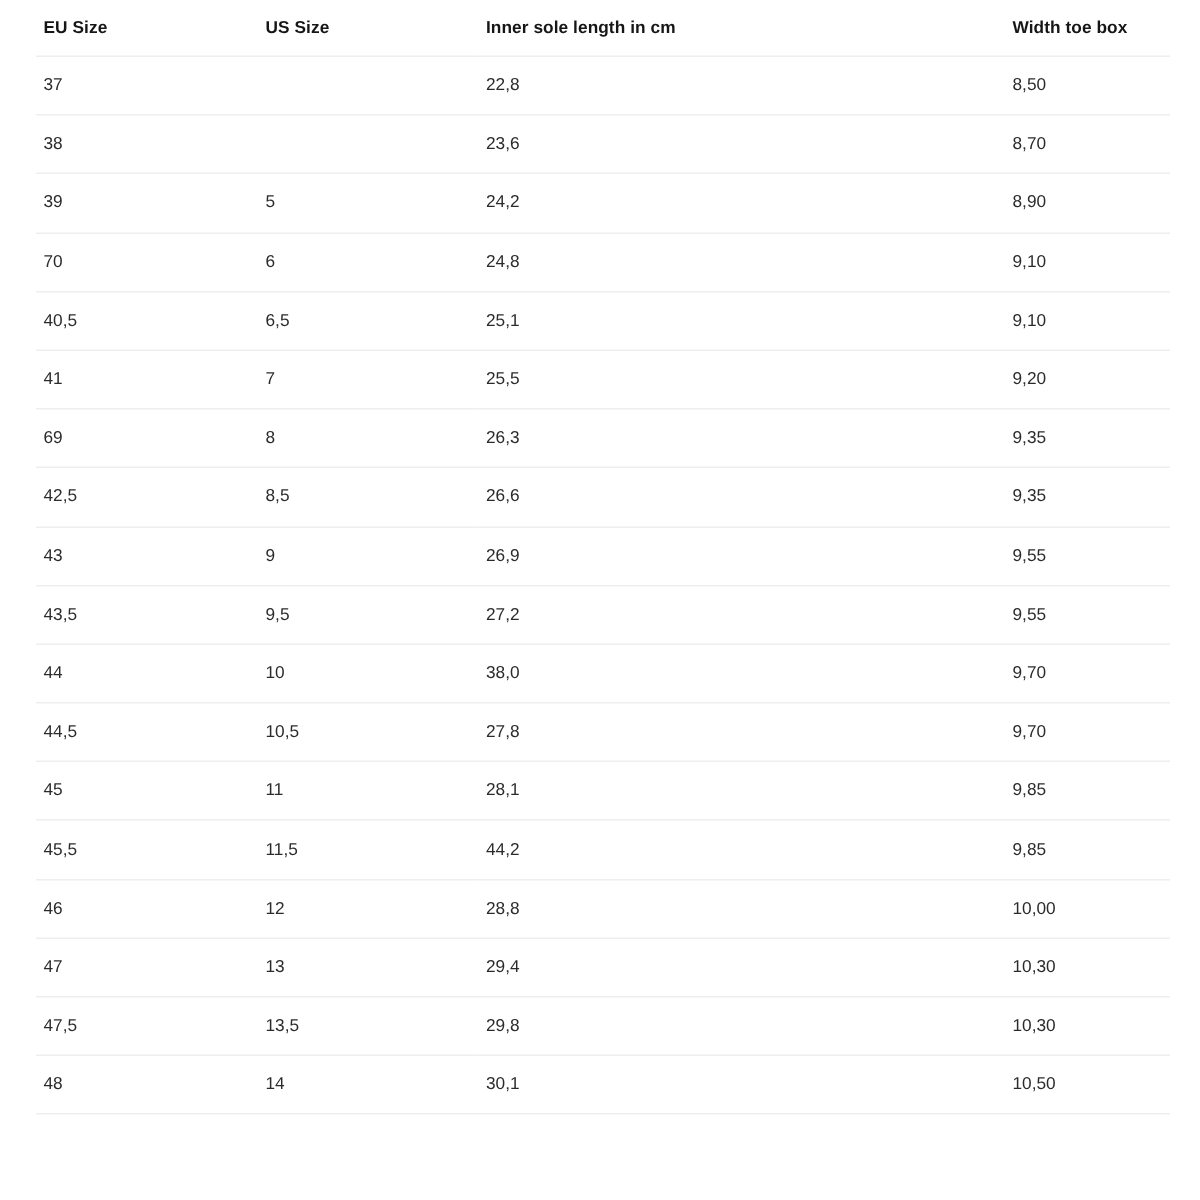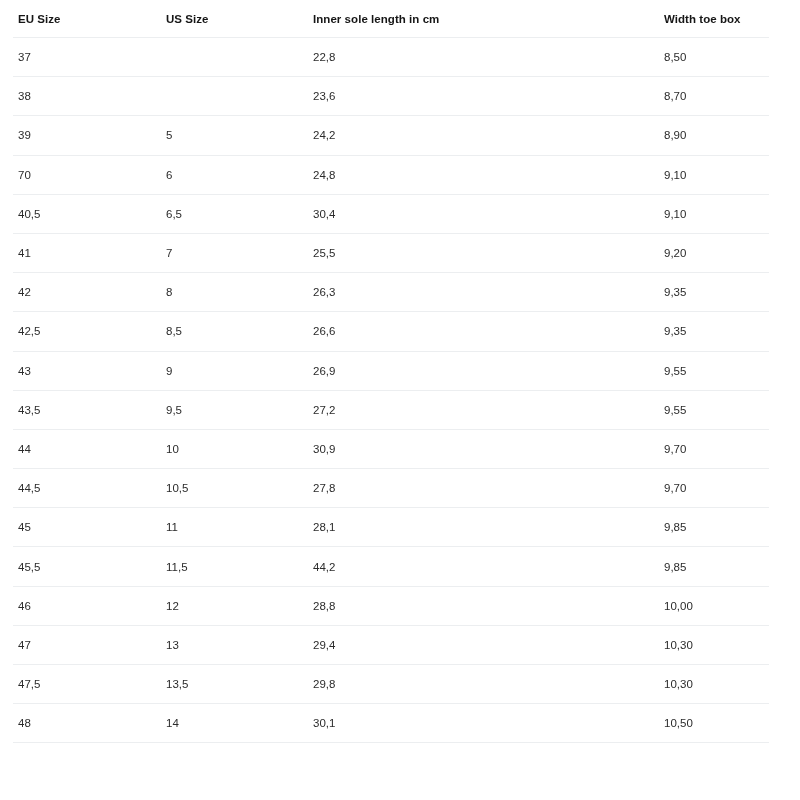--- a/index.html
+++ b/index.html
@@ -10,21 +10,21 @@
     width: 800px;
     height: 800px;
     background: #ffffff;
     font-family: "Liberation Sans", sans-serif;
     overflow: hidden;
   }
   .table-wrap {
     width: 800px;
     height: 800px;
     box-sizing: border-box;
-    padding: 0 13px;
+    padding: 0 24px;
     background: #ffffff;
   }
   table.size-table {
     width: 756px;
     border-collapse: collapse;
     table-layout: fixed;
     font-size: 11.5px;
     color: #2b2b2b;
   }
   table.size-table col.c-eu { width: 148px; }
@@ -98,31 +98,31 @@
         </tr>
         <tr>
           <td>70</td>
           <td>6</td>
           <td>24,8</td>
           <td>9,10</td>
         </tr>
         <tr>
           <td>40,5</td>
           <td>6,5</td>
-          <td>30,4</td>
+          <td>25,1</td>
           <td>9,10</td>
         </tr>
         <tr>
           <td>41</td>
           <td>7</td>
           <td>25,5</td>
           <td>9,20</td>
         </tr>
         <tr>
-          <td>42</td>
+          <td>69</td>
           <td>8</td>
           <td>26,3</td>
           <td>9,35</td>
         </tr>
         <tr>
           <td>42,5</td>
           <td>8,5</td>
           <td>26,6</td>
           <td>9,35</td>
         </tr>
@@ -134,21 +134,21 @@
         </tr>
         <tr>
           <td>43,5</td>
           <td>9,5</td>
           <td>27,2</td>
           <td>9,55</td>
         </tr>
         <tr>
           <td>44</td>
           <td>10</td>
-          <td>30,9</td>
+          <td>38,0</td>
           <td>9,70</td>
         </tr>
         <tr>
           <td>44,5</td>
           <td>10,5</td>
           <td>27,8</td>
           <td>9,70</td>
         </tr>
         <tr>
           <td>45</td>

